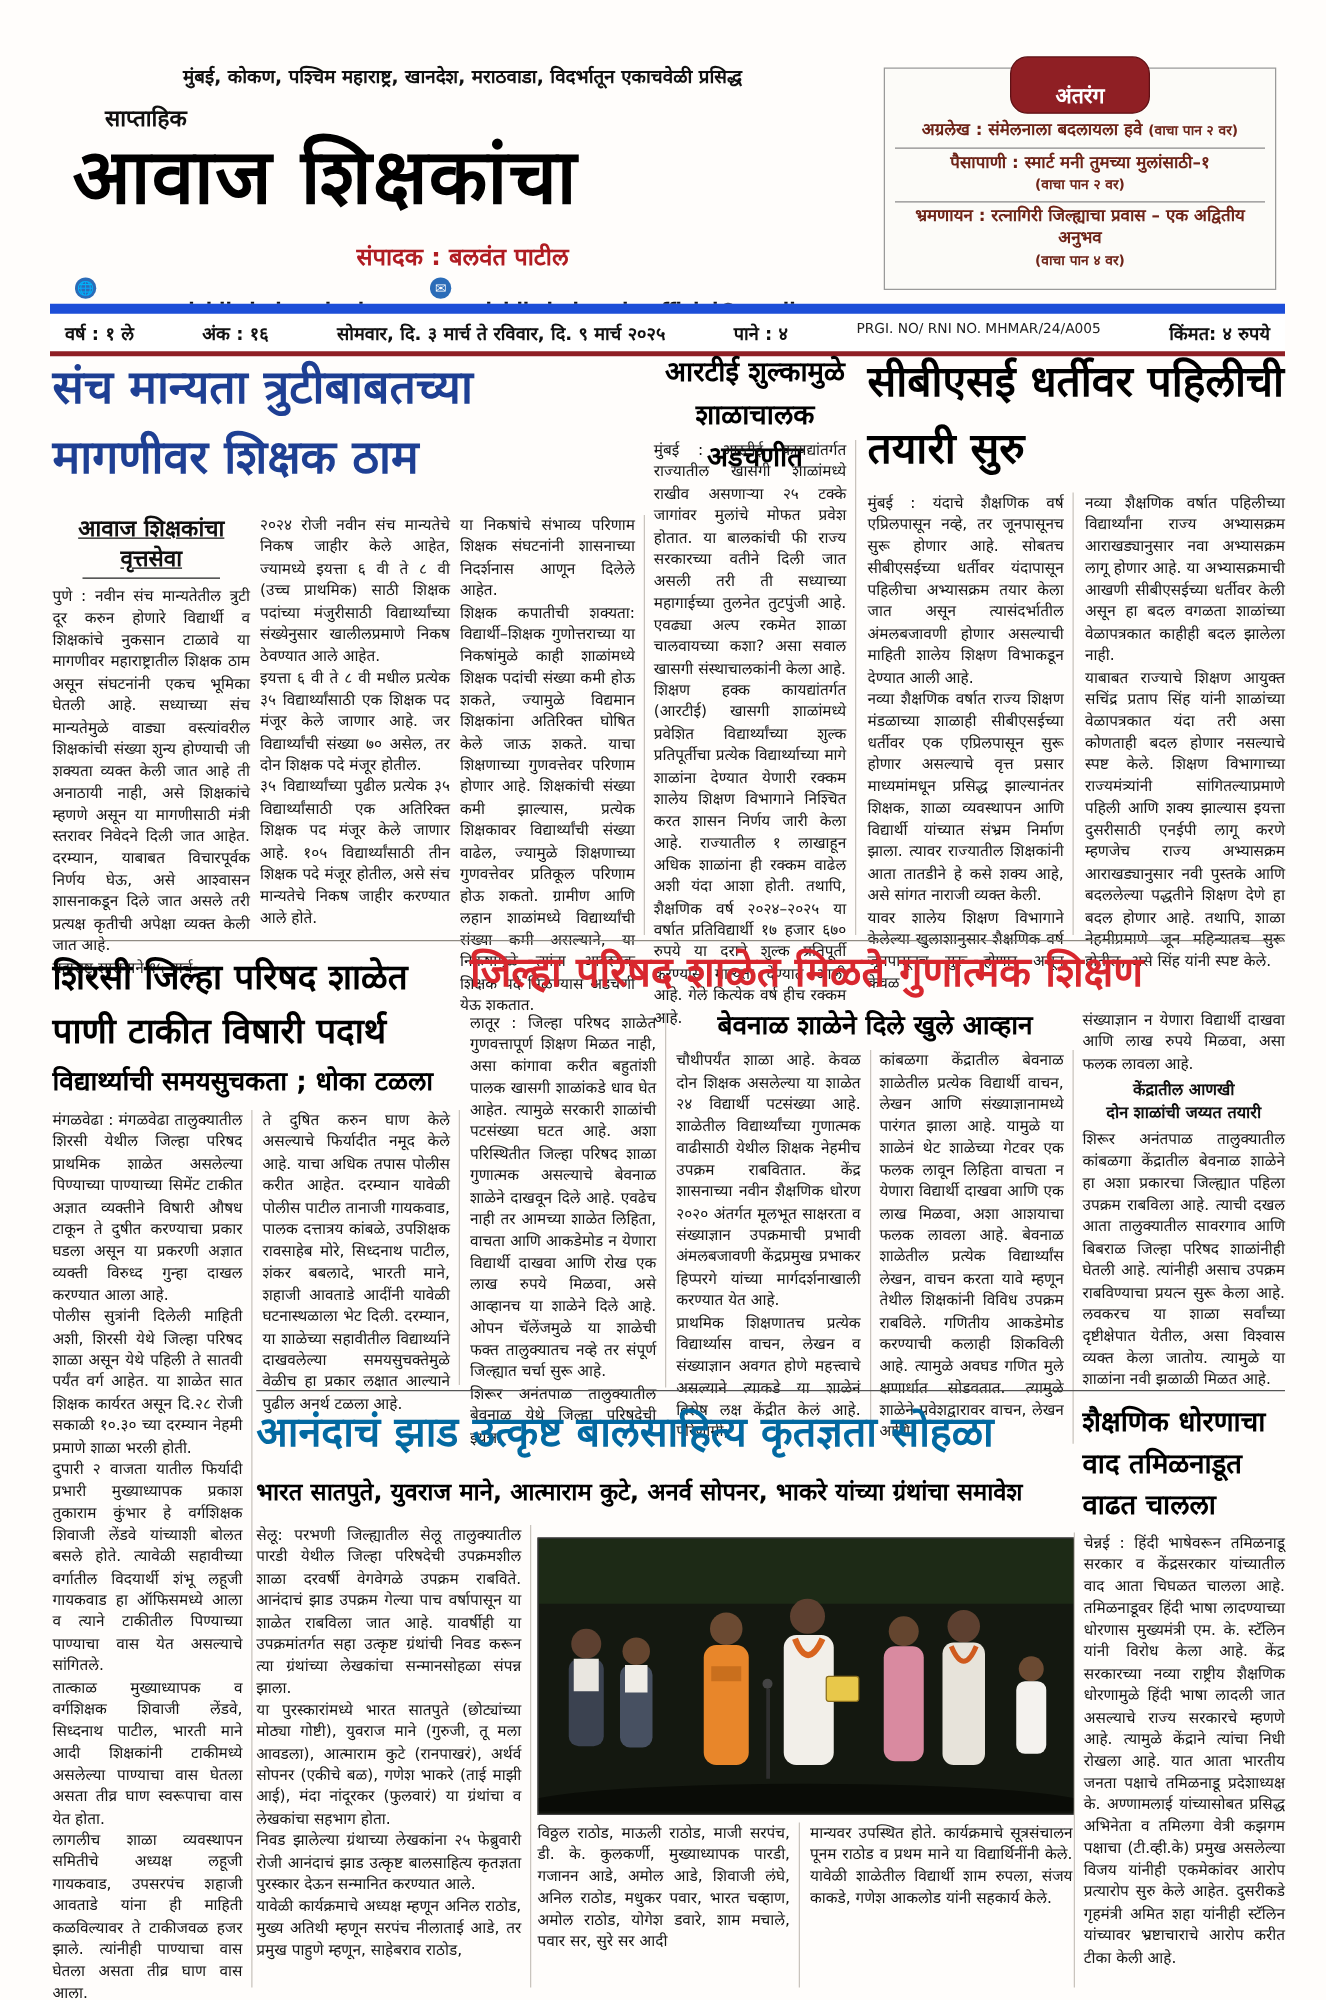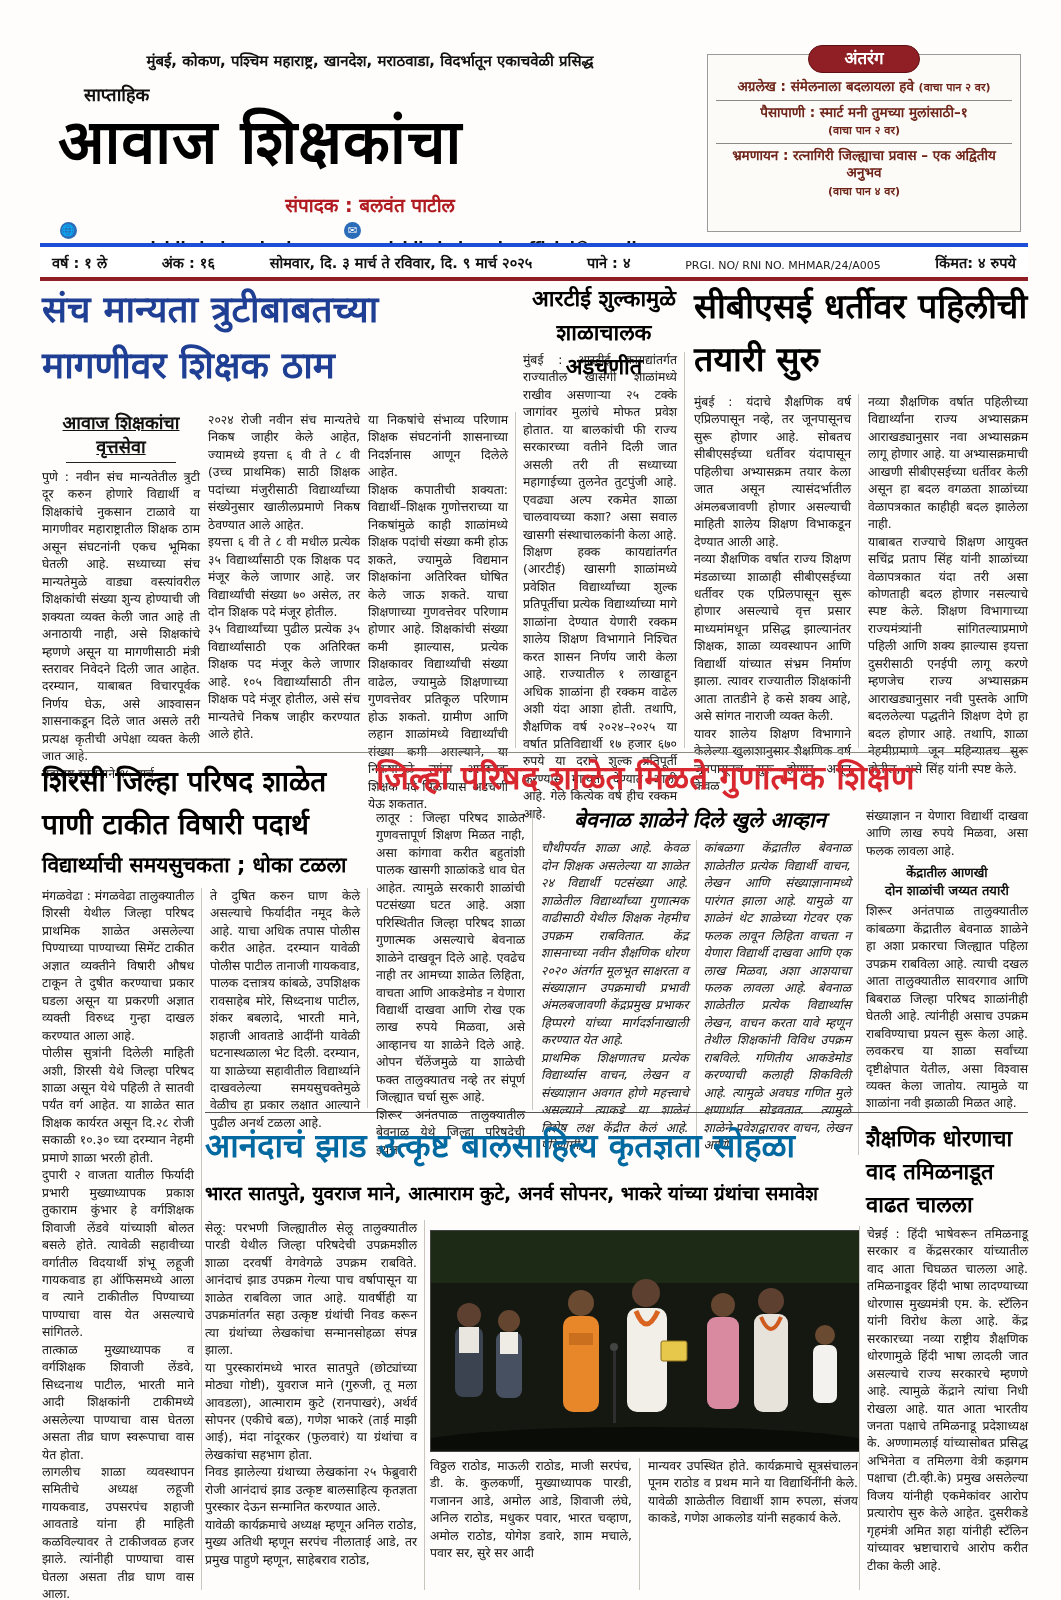--- a/index.html
+++ b/index.html
@@ -15,29 +15,29 @@
           font-size:19px;font-weight:bold;color:#b01c22;}
   .contacts{position:absolute;left:60px;top:218px;width:620px;display:flex;justify-content:center;
             gap:34px;font-size:15px;font-weight:bold;align-items:center;}
   .cicon{display:inline-block;width:17px;height:17px;line-height:17px;border-radius:50%;
          background:#2b6cb8;color:#fff;font-size:11px;text-align:center;margin-right:6px;
          vertical-align:-2px;}
   
   .antarang{position:absolute;left:707px;top:54px;width:314px;height:178px;background:#fcfbf8;
             border:1px solid #9a9a9a;box-sizing:border-box;padding:4px 8px 2px;}
   .ant-pill{width:110px;margin:-14px auto 2px;background:#8f1f24;color:#fff;text-align:center;
-            font-weight:bold;font-size:17px;border-radius:14px;padding:0 0 3px;border:1px solid #5e1115;}
+            font-weight:bold;font-size:17px;border-radius:14px;padding:18px 0 3px;border:1px solid #5e1115;}
   .ant-item{border-bottom:1px solid #8a8a8a;padding:3px 0 4px;color:#6e2418;font-weight:bold;
             font-size:13.5px;text-align:center;line-height:1.3;}
   .ant-item:last-child{border-bottom:none;}
   .ant-ref{font-size:11px;color:#6e2418;}
   
   .dateline{position:absolute;left:40px;top:243px;width:988px;box-sizing:border-box;
-            border-top:4px solid #1d4ed8;border-bottom:4px solid #8f1f24;background:#fff;
-            display:flex;align-items:flex-end;justify-content:space-between;
+            border-top:8px solid #1d4ed8;border-bottom:4px solid #8f1f24;background:#fff;
+            display:flex;align-items:flex-start;justify-content:space-between;
             padding:5px 12px;font-size:14.5px;font-weight:bold;}
   .dateline .rni{font-size:11px;font-weight:normal;color:#222;}
   
   .hl-blue{color:#1e3f93;font-weight:bold;font-size:37px;line-height:1.5;}
   .hl-black-lg{color:#000;font-weight:bold;font-size:34px;line-height:1.55;}
   .hl-black-md{color:#000000;font-weight:bold;font-size:28px;line-height:1.55;}
   .hl-black-sm{color:#000;font-weight:bold;font-size:21px;line-height:1.35;text-align:center;}
   .hl-red{color:#d8272e;font-weight:bold;font-size:33px;line-height:1.2;}
   .hl-green{color:#0369a1;font-weight:bold;font-size:33px;line-height:1.2;}
   .subhead{font-weight:bold;font-size:19px;color:#000;}
@@ -140,21 +140,21 @@
 तात्काळ मुख्याध्यापक व वर्गशिक्षक शिवाजी लेंडवे, सिध्दनाथ पाटील, भारती माने आदी शिक्षकांनी टाकीमध्ये असलेल्या पाण्याचा वास घेतला असता तीव्र घाण स्वरूपाचा वास येत होता.
 लागलीच शाळा व्यवस्थापन समितीचे अध्यक्ष लहूजी गायकवाड, उपसरपंच शहाजी आवताडे यांना ही माहिती कळविल्यावर ते टाकीजवळ हजर झाले. त्यांनीही पाण्याचा वास घेतला असता तीव्र घाण वास आला.
 कोणीतरी अज्ञात इसमाने शाळेच्या पिण्याच्या पाण्याच्या टाकीमध्ये कोणते तरी औषध टाकून</div>
     <div class="abs body-txt vr-r" style="left:210px;top:888px;width:158px;height:220px;">ते दुषित करुन घाण केले असल्याचे फिर्यादीत नमूद केले आहे. याचा अधिक तपास पोलीस करीत आहेत. दरम्यान यावेळी पोलीस पाटील तानाजी गायकवाड, पालक दत्तात्रय कांबळे, उपशिक्षक रावसाहेब मोरे, सिध्दनाथ पाटील, शंकर बबलादे, भारती माने, शहाजी आवताडे आदींनी यावेळी घटनास्थळाला भेट दिली. दरम्यान, या शाळेच्या सहावीतील विद्यार्थ्याने दाखवलेल्या समयसुचक्तेमुळे वेळीच हा प्रकार लक्षात आल्याने पुढील अनर्थ टळला आहे.</div>
   </article>
 
   <article>
     <div class="abs hl-red" style="left:376px;top:758px;width:652px;white-space:nowrap;">जिल्हा परिषद शाळेत मिळते गुणात्मक शिक्षण</div>
     <div class="abs body-txt vr-r" style="left:376px;top:810px;width:157px;height:300px;">लातूर : जिल्हा परिषद शाळेत गुणवत्तापूर्ण शिक्षण मिळत नाही, असा कांगावा करीत बहुतांशी पालक खासगी शाळांकडे धाव घेत आहेत. त्यामुळे सरकारी शाळांची पटसंख्या घटत आहे. अशा परिस्थितीत जिल्हा परिषद शाळा गुणात्मक असल्याचे बेवनाळ शाळेने दाखवून दिले आहे. एवढेच नाही तर आमच्या शाळेत लिहिता, वाचता आणि आकडेमोड न येणारा विद्यार्थी दाखवा आणि रोख एक लाख रुपये मिळवा, असे आव्हानच या शाळेने दिले आहे. ओपन चॅलेंजमुळे या शाळेची फक्त तालुक्यातच नव्हे तर संपूर्ण जिल्ह्यात चर्चा सुरू आहे.
 शिरूर अनंतपाळ तालुक्यातील बेवनाळ येथे जिल्हा परिषदेची इयत्ता</div>
-    <div class="abs" style="left:541px;top:806px;width:318px;font-style:italic;">
+    <div class="abs" style="left:541px;top:806px;width:318px;">
       <div class="hl-black-sm">बेवनाळ शाळेने दिले खुले आव्हान</div>
       <div class="cols" style="margin-top:6px;">
         <div class="body-txt vr-r" style="margin-right:7px;">चौथीपर्यंत शाळा आहे. केवळ दोन शिक्षक असलेल्या या शाळेत २४ विद्यार्थी पटसंख्या आहे. शाळेतील विद्यार्थ्यांच्या गुणात्मक वाढीसाठी येथील शिक्षक नेहमीच उपक्रम राबवितात. केंद्र शासनाच्या नवीन शैक्षणिक धोरण २०२० अंतर्गत मूलभूत साक्षरता व संख्याज्ञान उपक्रमाची प्रभावी अंमलबजावणी केंद्रप्रमुख प्रभाकर हिप्परगे यांच्या मार्गदर्शनाखाली करण्यात येत आहे.
 प्राथमिक शिक्षणातच प्रत्येक विद्यार्थ्यास वाचन, लेखन व संख्याज्ञान अवगत होणे महत्त्वाचे असल्याने त्याकडे या शाळेनं विशेष लक्ष केंद्रीत केलं आहे. परिणामी,</div>
         <div class="body-txt vr-r">कांबळगा केंद्रातील बेवनाळ शाळेतील प्रत्येक विद्यार्थी वाचन, लेखन आणि संख्याज्ञानामध्ये पारंगत झाला आहे. यामुळे या शाळेनं थेट शाळेच्या गेटवर एक फलक लावून लिहिता वाचता न येणारा विद्यार्थी दाखवा आणि एक लाख मिळवा, अशा आशयाचा फलक लावला आहे. बेवनाळ शाळेतील प्रत्येक विद्यार्थ्यांस लेखन, वाचन करता यावे म्हणून तेथील शिक्षकांनी विविध उपक्रम राबविले. गणितीय आकडेमोड करण्याची कलाही शिकविली आहे. त्यामुळे अवघड गणित मुले क्षणार्धात सोडवतात. त्यामुळे शाळेने प्रवेशद्वारावर वाचन, लेखन आणि</div>
       </div>
     </div>
     <div class="abs" style="left:866px;top:808px;width:162px;">
       <div class="body-txt">संख्याज्ञान न येणारा विद्यार्थी दाखवा आणि लाख रुपये मिळवा, असा फलक लावला आहे.</div>
       <div style="font-weight:bold;font-size:13px;text-align:center;margin:4px 0;white-space:pre-line;line-height:1.35;">केंद्रातील आणखी

